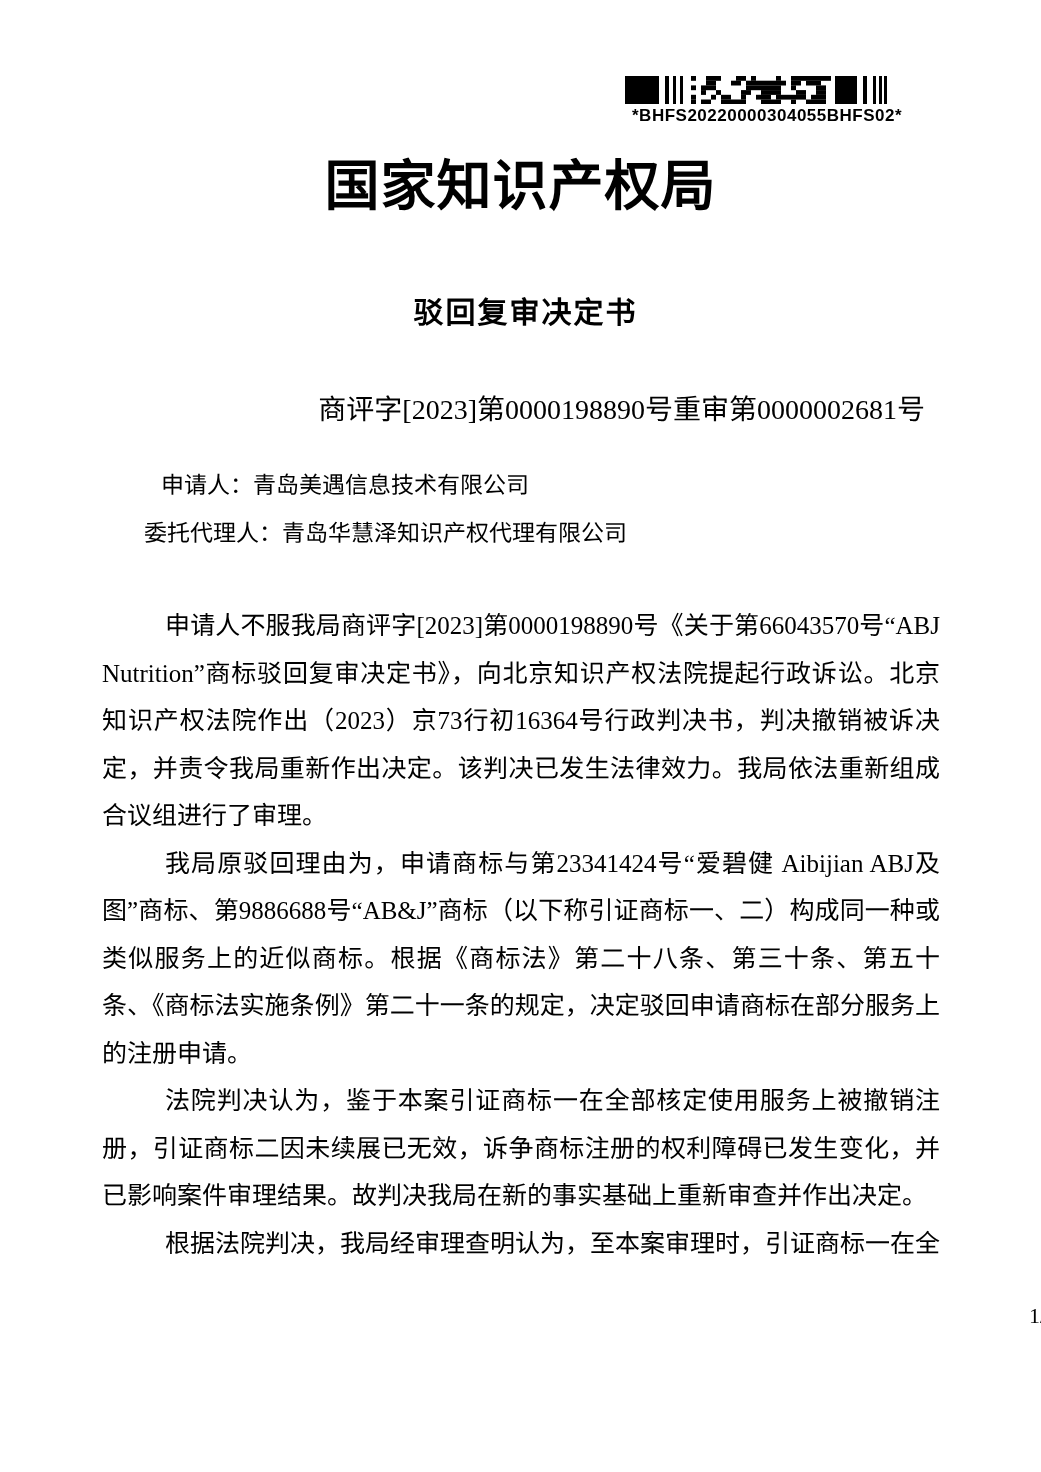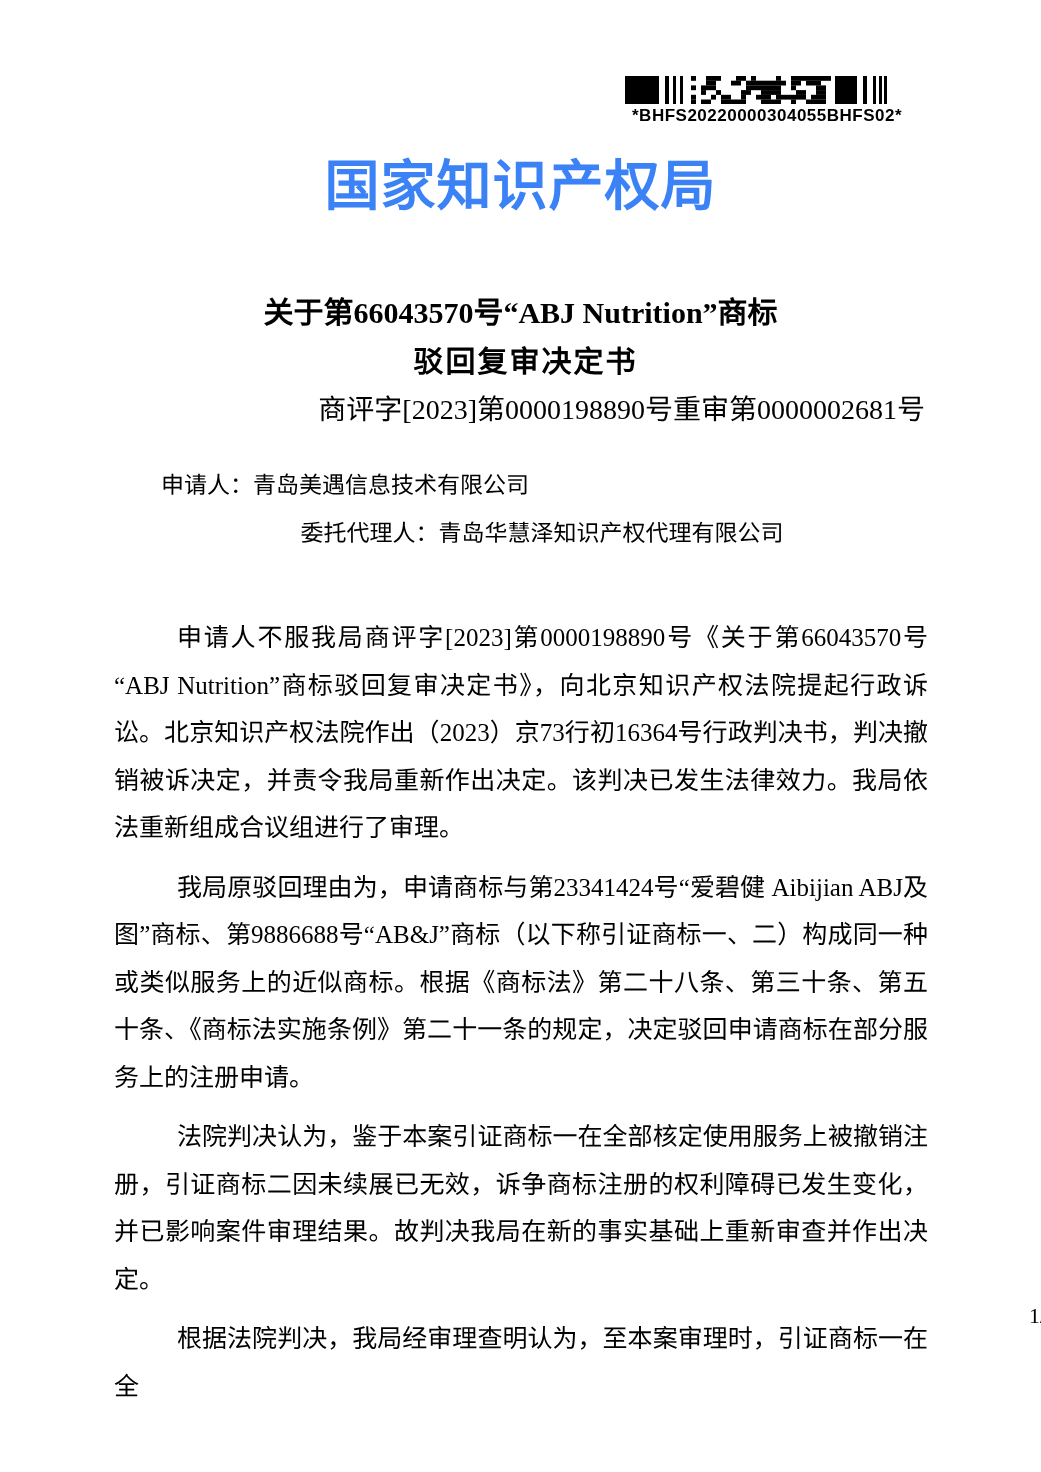--- a/index.html
+++ b/index.html
@@ -72,34 +72,34 @@
   
   .parties {
     position: absolute;
     top: 462px;
     left: 102px;
     width: 838px;
     font-size: 23px;
     line-height: 48px;
   }
   .parties .applicant { margin-left: 59px; }
-  .parties .agent { margin-left: 42px; text-align: center; }
+  .parties .agent { margin-left: 42px; }
 
   
   .doc-body {
     position: absolute;
     top: 602px;
     left: 102px;
     width: 838px;
     font-size: 25px;
     line-height: 47.5px;
     text-align: justify;
   }
   .doc-body p {
-    margin: 12px;
+    margin: 0;
     padding: 0;
     text-indent: 63px;
   }
 
   
   .page-footer {
     position: absolute;
     top: 1303px;
     left: 0;
     width: 100%;
@@ -219,24 +219,23 @@
 
       <rect x="210" y="0" width="22" height="28" fill="#000"></rect>
       <rect x="238" y="0" width="4" height="28" fill="#000"></rect>
       <rect x="248" y="0" width="3" height="28" fill="#000"></rect>
       <rect x="254" y="0" width="3" height="28" fill="#000"></rect>
       <rect x="259" y="0" width="3" height="28" fill="#000"></rect>
     </svg>
     <div class="barcode-text">*BHFS20220000304055BHFS02*</div>
   </div>
 
-  <div class="agency" style="color: #3b82f6;">国家知识产权局</div>
+  <div class="agency" style="color: #000000;">国家知识产权局</div>
 
   <div class="doc-title">
-    <div class="line1">关于第66043570号“ABJ Nutrition”商标</div>
     <div class="line2">驳回复审决定书</div>
   </div>
 
   <div class="case-no">商评字[2023]第0000198890号重审第0000002681号</div>
 
   <div class="parties">
     <div class="applicant">申请人：青岛美遇信息技术有限公司</div>
     <div class="agent">委托代理人：青岛华慧泽知识产权代理有限公司</div>
   </div>
 

